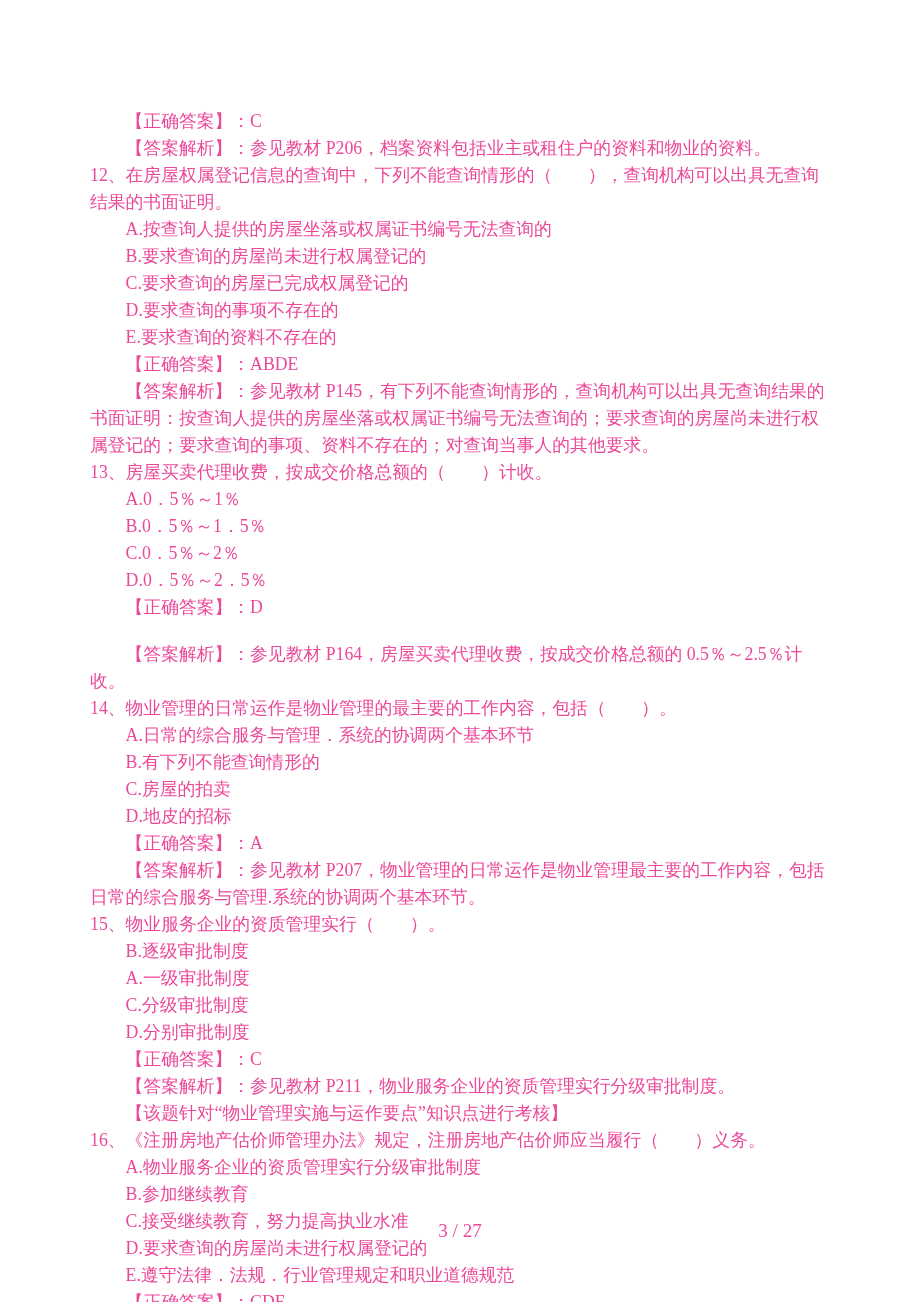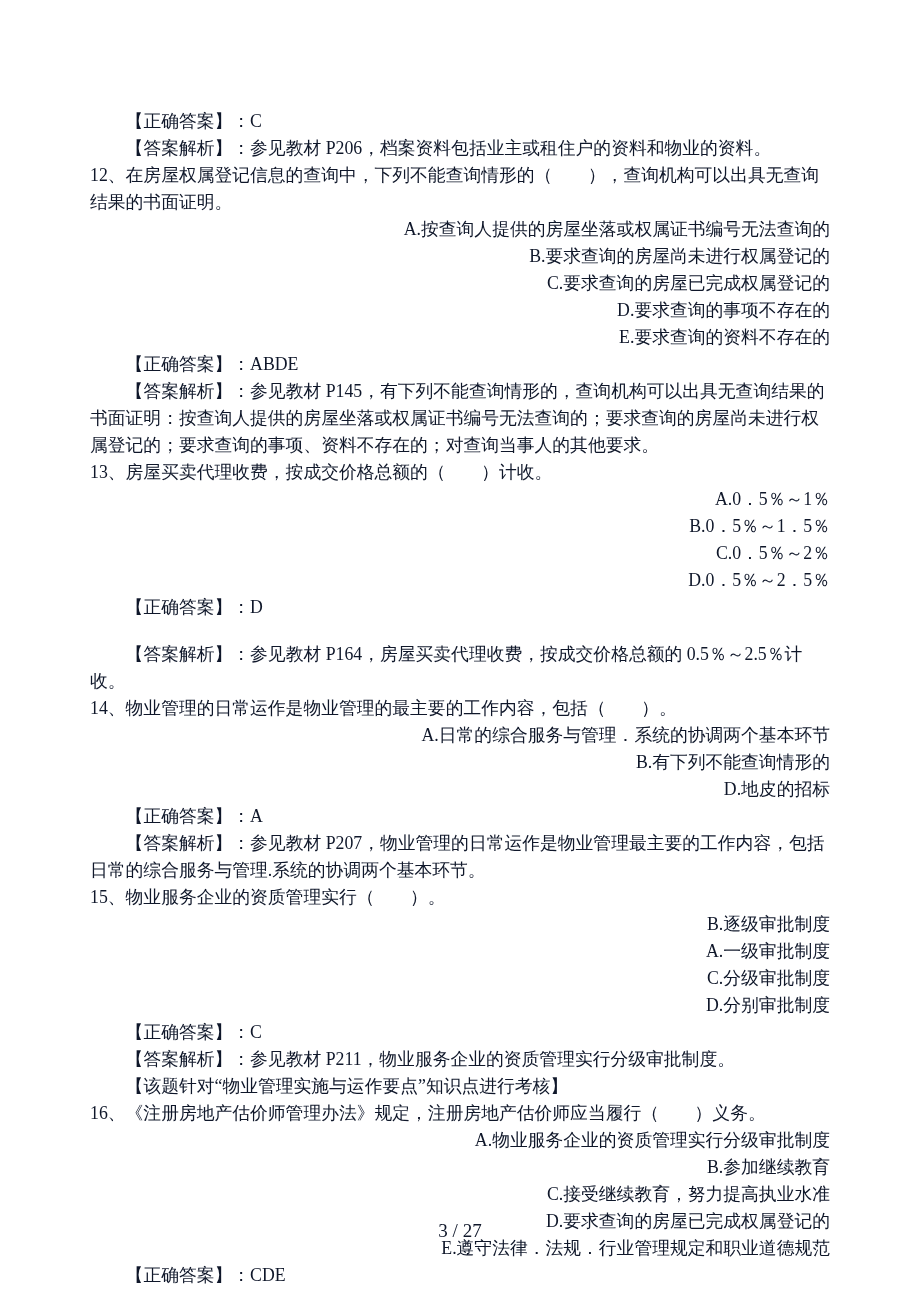--- a/index.html
+++ b/index.html
@@ -9,26 +9,26 @@
     background: #ffffff;
   }
   .page {
     width: 920px;
     height: 1302px;
     box-sizing: border-box;
     padding: 108px 90px 40px 90px;
     font-family: "SimSun", "宋体", serif;
     font-size: 17.8px;
     line-height: 27px;
-    color: #0f172a;
+    color: #ec4899;
     position: relative;
   }
   .p { margin: 0; padding: 0; }
   .indent1 { text-indent: 2em; }
-  .indent-ans { padding-left: 2em; text-align: right; }
+  .indent-ans { padding-left: 2em; }
   .footer {
     position: absolute;
     bottom: 58px;
     left: 0;
     width: 100%;
     text-align: center;
     font-size: 19px;
   }
   .block { margin: 0; padding: 0; }
 </style>
@@ -60,20 +60,21 @@
     <p class="p indent-ans">C.0．5％～2％</p>
     <p class="p indent-ans">D.0．5％～2．5％</p>
     <p class="p indent1">【正确答案】：D</p>
     <p class="p" style="text-indent:2em;margin-top:20px;">【答案解析】：参见教材 P164，房屋买卖代理收费，按成交价格总额的 0.5％～2.5％计收。</p>
   </div>
 
   <div class="block">
     <p class="p">14、物业管理的日常运作是物业管理的最主要的工作内容，包括（　　）。</p>
     <p class="p indent-ans">A.日常的综合服务与管理．系统的协调两个基本环节</p>
     <p class="p indent-ans">B.有下列不能查询情形的</p>
+    <p class="p indent-ans">C.房屋的拍卖</p>
     <p class="p indent-ans">D.地皮的招标</p>
     <p class="p indent1">【正确答案】：A</p>
     <p class="p" style="text-indent:2em;">【答案解析】：参见教材 P207，物业管理的日常运作是物业管理最主要的工作内容，包括日常的综合服务与管理.系统的协调两个基本环节。</p>
   </div>
 
   <div class="block">
     <p class="p">15、物业服务企业的资质管理实行（　　）。</p>
     <p class="p indent-ans">B.逐级审批制度</p>
     <p class="p indent-ans">A.一级审批制度</p>
     <p class="p indent-ans">C.分级审批制度</p>
@@ -81,19 +82,19 @@
     <p class="p indent1">【正确答案】：C</p>
     <p class="p indent1">【答案解析】：参见教材 P211，物业服务企业的资质管理实行分级审批制度。</p>
     <p class="p indent1">【该题针对“物业管理实施与运作要点”知识点进行考核】</p>
   </div>
 
   <div class="block">
     <p class="p">16、《注册房地产估价师管理办法》规定，注册房地产估价师应当履行（　　）义务。</p>
     <p class="p indent-ans">A.物业服务企业的资质管理实行分级审批制度</p>
     <p class="p indent-ans">B.参加继续教育</p>
     <p class="p indent-ans">C.接受继续教育，努力提高执业水准</p>
-    <p class="p indent-ans">D.要求查询的房屋已完成权属登记的</p>
+    <p class="p indent-ans">D.要求查询的房屋尚未进行权属登记的</p>
     <p class="p indent-ans">E.遵守法律．法规．行业管理规定和职业道德规范</p>
     <p class="p indent1">【正确答案】：CDE</p>
   </div>
 
   <div class="footer">3 / 27</div>
 </div>
 
 </body></html>

